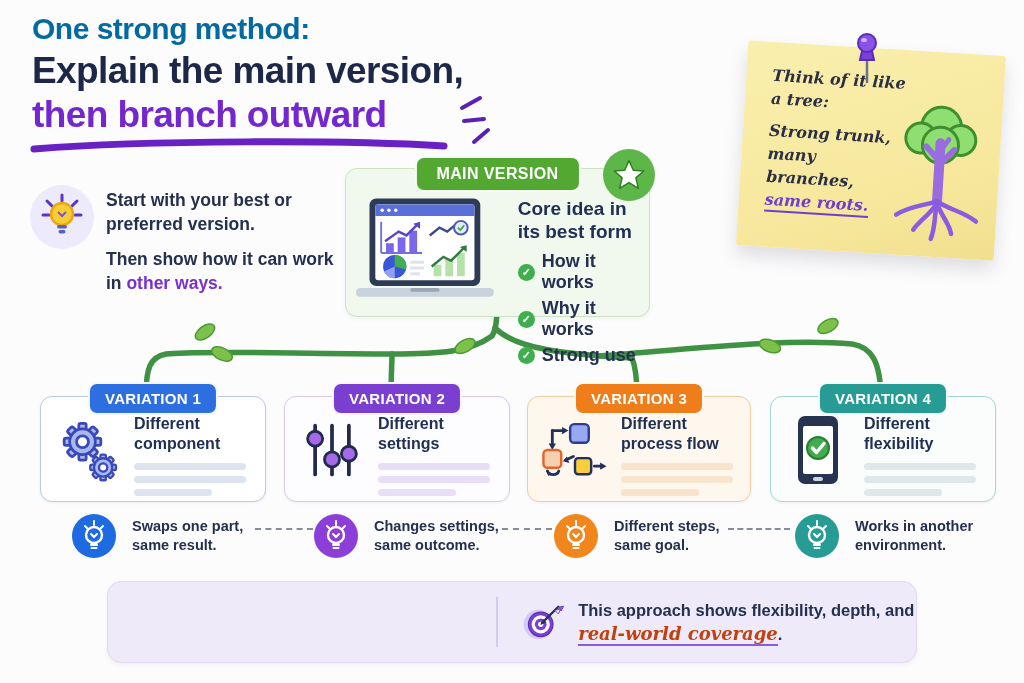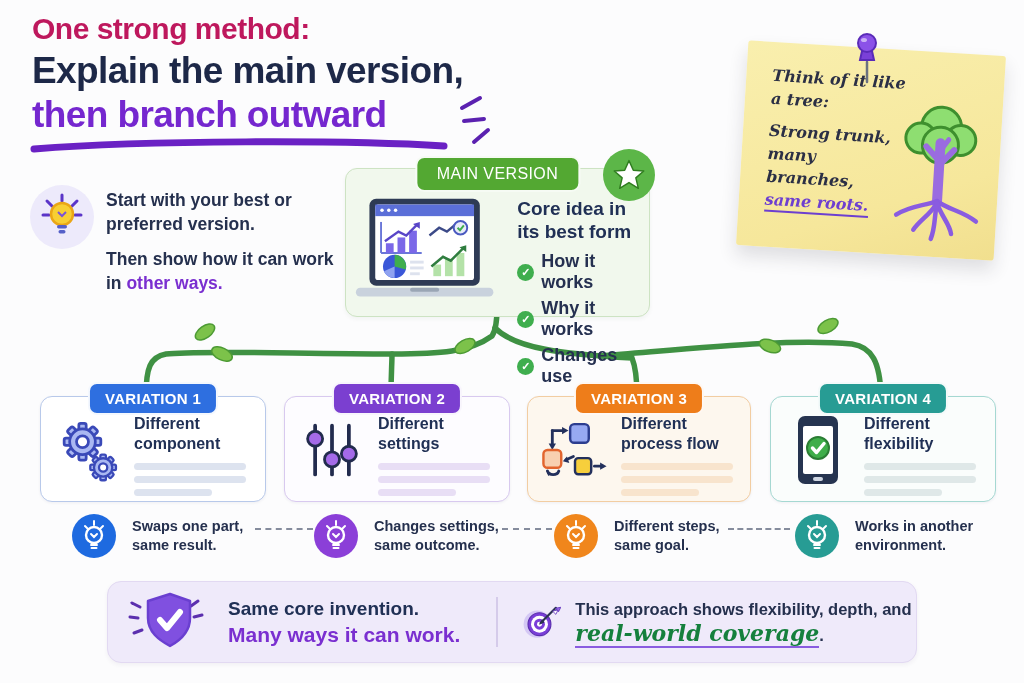--- a/index.html
+++ b/index.html
@@ -1,21 +1,21 @@
 <!DOCTYPE html>
 <html><head>
 <meta charset="utf-8">
 <style>
   html,body{margin:0;padding:0;background:#ffffff;}
   .canvas{position:relative;width:1024px;height:683px;overflow:hidden;
     background:#fcfcfd;font-family:"Liberation Sans",sans-serif;color:#1d2848;}
 
   
   .title-block{position:absolute;left:32px;top:10px;}
-  .title-l1{font-size:30px;line-height:38px;font-weight:800;letter-spacing:-.5px;color:#be185d;}
+  .title-l1{font-size:30px;line-height:38px;font-weight:800;letter-spacing:-.5px;color:#0369a1;}
   .title-l2{font-size:37px;line-height:45px;font-weight:800;letter-spacing:-.6px;color:#1d2848;}
   .title-l3{font-size:37px;line-height:44px;font-weight:800;letter-spacing:-.6px;color:#7527cf;}
   .swoosh{position:absolute;left:28px;top:137px;}
   .sparkle{position:absolute;left:452px;top:94px;}
 
   
   .note{position:absolute;left:742px;top:48px;width:258px;height:205px;
     background:linear-gradient(160deg,#f9efae 0%,#f6e79b 70%,#f1df8e 100%);
     transform:rotate(3.5deg);border-radius:3px;
     box-shadow:0 10px 18px rgba(40,40,60,.14);}
@@ -33,21 +33,21 @@
   .intro-text{position:absolute;left:106px;top:188px;width:230px;
     font-size:17.5px;line-height:24px;font-weight:700;color:#25304e;}
   .intro-text p{margin:0 0 11px 0;}
   .hl-purple{color:#7a2fd0;}
 
   
   .main-card{position:absolute;left:345px;top:168px;width:303px;height:147px;z-index:2;
     background:#f1f8ed;border:1.5px solid #cde3c3;border-radius:12px;
     box-shadow:0 2px 4px rgba(40,70,40,.05);}
   .main-pill{position:absolute;left:50%;top:-13px;transform:translateX(-50%);
-    background:#53a832;color:#fff;font-weight:400;font-size:16px;letter-spacing:.4px;
+    background:#53a832;color:#fff;font-weight:700;font-size:16px;letter-spacing:.4px;
     padding:7px 20px;border-radius:9px;border:2px solid rgba(255,255,255,.95);white-space:nowrap;}
   .star-badge{position:absolute;left:257px;top:-20px;width:52px;height:52px;border-radius:50%;
     background:#5cb648;display:flex;align-items:center;justify-content:center;}
   .main-body{position:absolute;left:6px;top:26px;display:flex;}
   .main-right{margin-left:20px;padding-top:2px;}
   .main-heading{font-size:19px;line-height:23px;font-weight:800;color:#203055;}
   .checklist{margin-top:8px;}
   .check-row{display:flex;align-items:center;gap:7px;margin-bottom:5px;}
   .check-dot{width:17px;height:17px;border-radius:50%;background:#3fae4e;color:#fff;
     font-size:11px;font-weight:800;display:flex;align-items:center;justify-content:center;flex:0 0 17px;}
@@ -93,22 +93,22 @@
     background:#efeafa;border:1px solid #e2d9f2;border-radius:14px;
     box-shadow:0 2px 4px rgba(60,50,100,.06);}
   .banner-left{position:absolute;left:20px;top:9px;display:flex;align-items:center;gap:14px;}
   .banner-left-text .bl1{font-size:19px;line-height:25px;font-weight:800;color:#203055;}
   .banner-left-text .bl2{font-size:21px;line-height:27px;font-weight:800;color:#7a2fd0;}
   .banner-divider{position:absolute;left:388px;top:15px;width:2px;height:50px;background:#d5cbea;}
   .banner-right{position:absolute;left:414px;top:10px;display:flex;align-items:center;gap:14px;}
   .banner-right-text{font-size:16.5px;line-height:24px;font-weight:700;color:#25304e;}
   .banner-right-text span{display:inline;}
   .br-line{display:block;}
-  .hl-script{font-family:"DejaVu Serif",serif;font-style:italic;font-size:22px;
-    color:#15803d;border-bottom:2px solid #8a5ce0;padding-bottom:0px;}
+  .hl-script{font-family:"DejaVu Serif",serif;font-style:italic;font-size:18px;
+    color:#c2410c;border-bottom:2px solid #8a5ce0;padding-bottom:0px;}
 </style>
 </head>
 <body>
 
 <div class="canvas">
 
   <div class="title-block">
     <div class="title-l1">One strong method:</div>
     <div class="title-l2">Explain the main version,</div>
     <div class="title-l3">then branch outward</div>
@@ -255,21 +255,21 @@
           <div class="check-row">
             <span class="check-dot">✓</span>
             <span class="check-label">How it works</span>
           </div>
           <div class="check-row">
             <span class="check-dot">✓</span>
             <span class="check-label">Why it works</span>
           </div>
           <div class="check-row">
             <span class="check-dot">✓</span>
-            <span class="check-label">Changes use</span>
+            <span class="check-label">Strong use</span>
           </div>
         </div>
       </div>
     </div>
   </div>
 
   <div class="vcard v1">
     <div class="vpill">VARIATION 1</div>
     <div class="vbody">
       <div class="vicon">
@@ -473,37 +473,20 @@
     <div class="cap-text">
       <span>Works in another</span>
       <span>environment.</span>
     </div>
   </div>
   <div class="dash d1"></div>
   <div class="dash d2"></div>
   <div class="dash d3"></div>
 
   <div class="banner">
-    <div class="banner-left">
-      <svg width="86" height="62" viewBox="0 0 86 62">
-        <g stroke="#5b2fae" stroke-width="3" stroke-linecap="round">
-          <path d="M4,12 l8,4"></path>
-            <path d="M2,26 l8,1"></path>
-            <path d="M6,42 l8,-3"></path>
-          <path d="M70,10 l-7,5"></path>
-            <path d="M74,24 l-8,2"></path>
-        </g>
-        <path d="M42,3 L62,10 V27 C62,41 53,49 42,55 C31,49 20,41 20,27 V10 Z" fill="#8050e0" stroke="#6a3fd0" stroke-width="2.5" stroke-linejoin="round"></path>
-        <polyline points="32,29 39,37 52,21" stroke="#ffffff" stroke-width="6" fill="none" stroke-linecap="round" stroke-linejoin="round"></polyline>
-      </svg>
-      <div class="banner-left-text">
-        <div class="bl1">Same core invention.</div>
-        <div class="bl2">Many ways it can work.</div>
-      </div>
-    </div>
     <div class="banner-divider"></div>
     <div class="banner-right">
       <svg width="68" height="60" viewBox="0 0 72 64">
         <circle cx="28" cy="36" r="25" fill="#d4c8f4"></circle>
         <circle cx="32" cy="36" r="21" fill="#7a3fd8" stroke="#5b2fae" stroke-width="2"></circle>
         <circle cx="32" cy="36" r="15.5" fill="#ffffff"></circle>
         <circle cx="32" cy="36" r="10" fill="#7a3fd8"></circle>
         <circle cx="32" cy="36" r="4.5" fill="#ffffff"></circle>
         <line x1="62" y1="6" x2="34" y2="34" stroke="#2b3350" stroke-width="4" stroke-linecap="round"></line>
         <polygon points="31,37 41,33 37,27" fill="#2b3350"></polygon>

